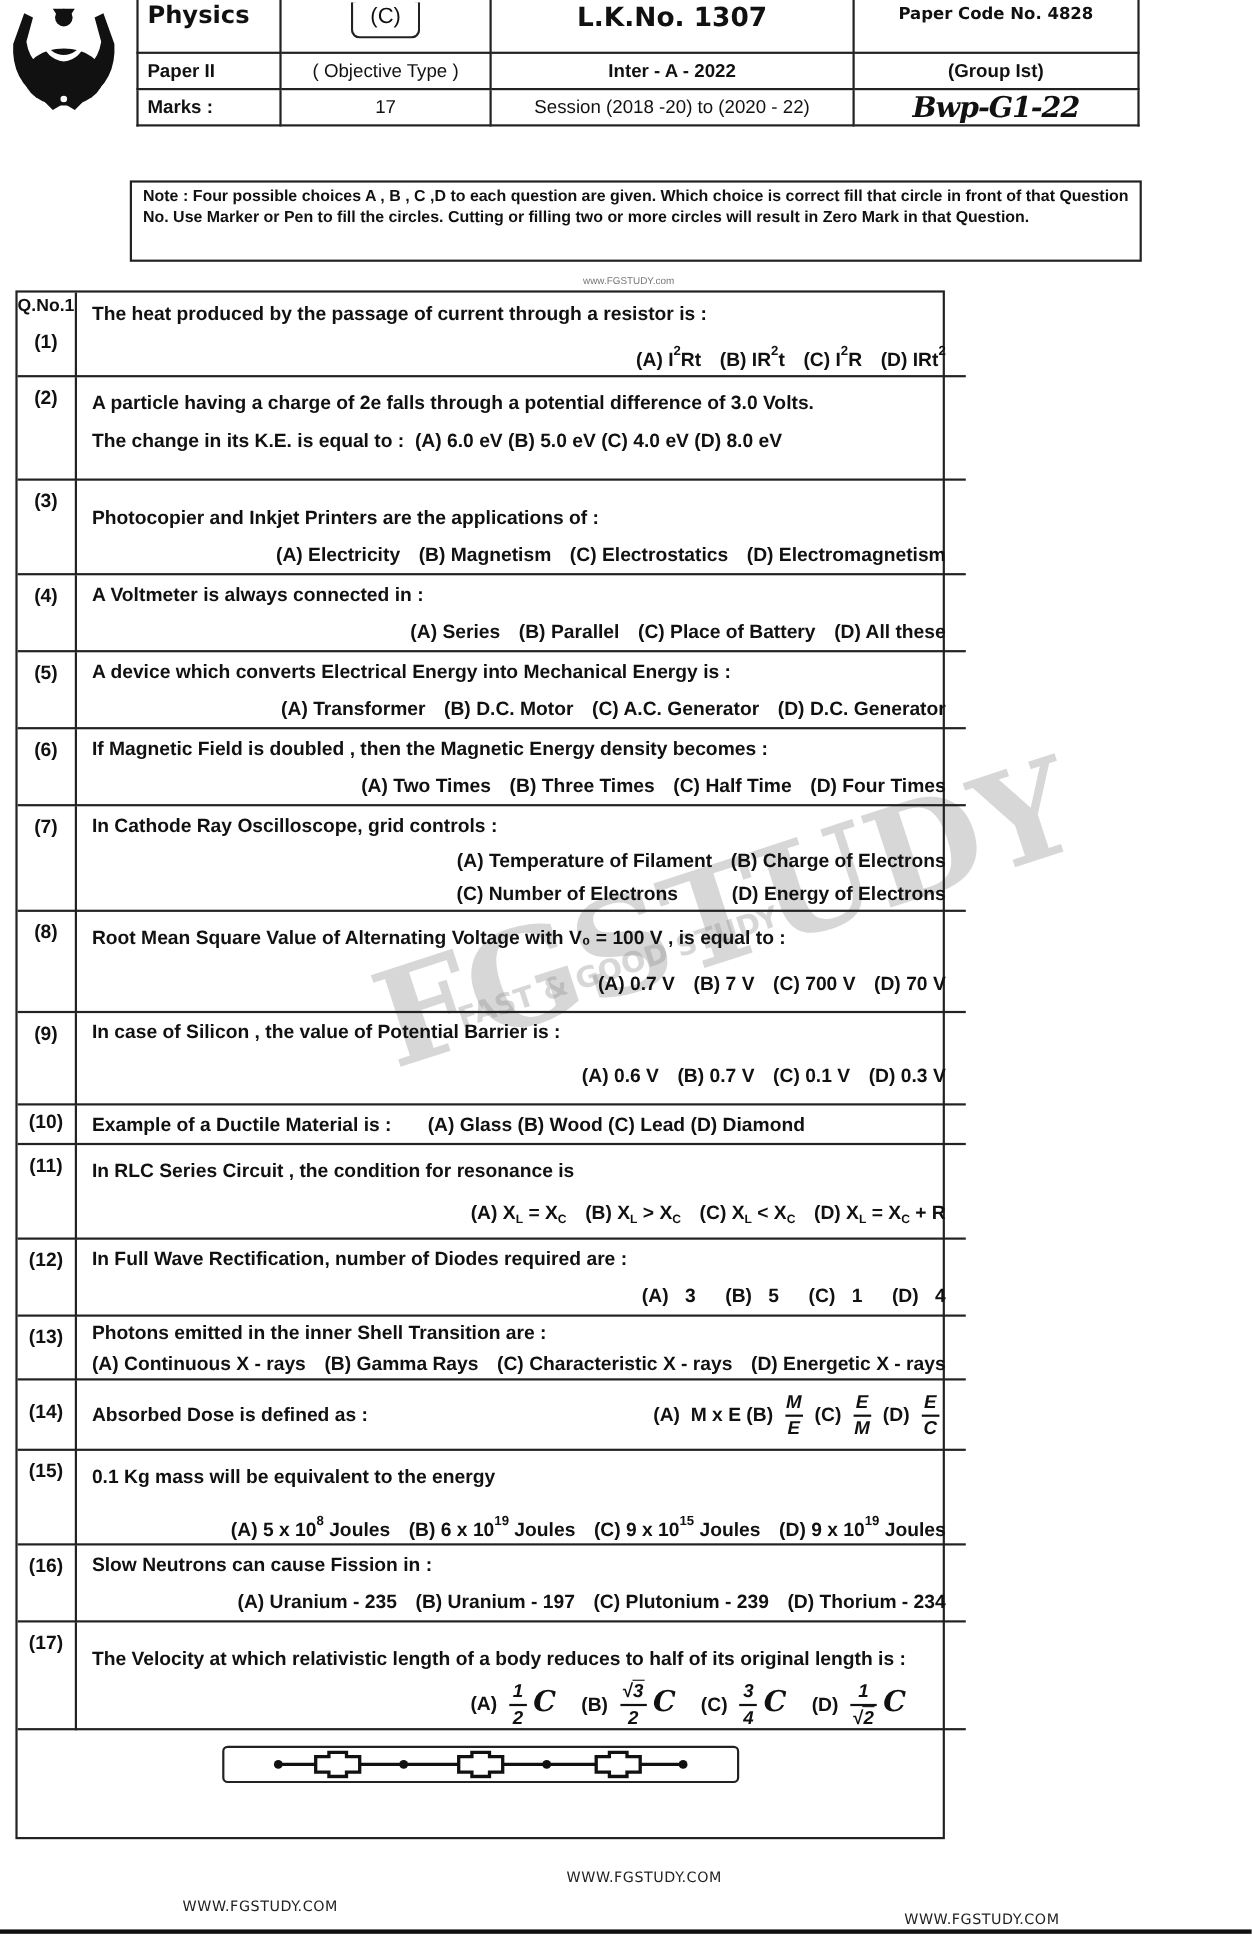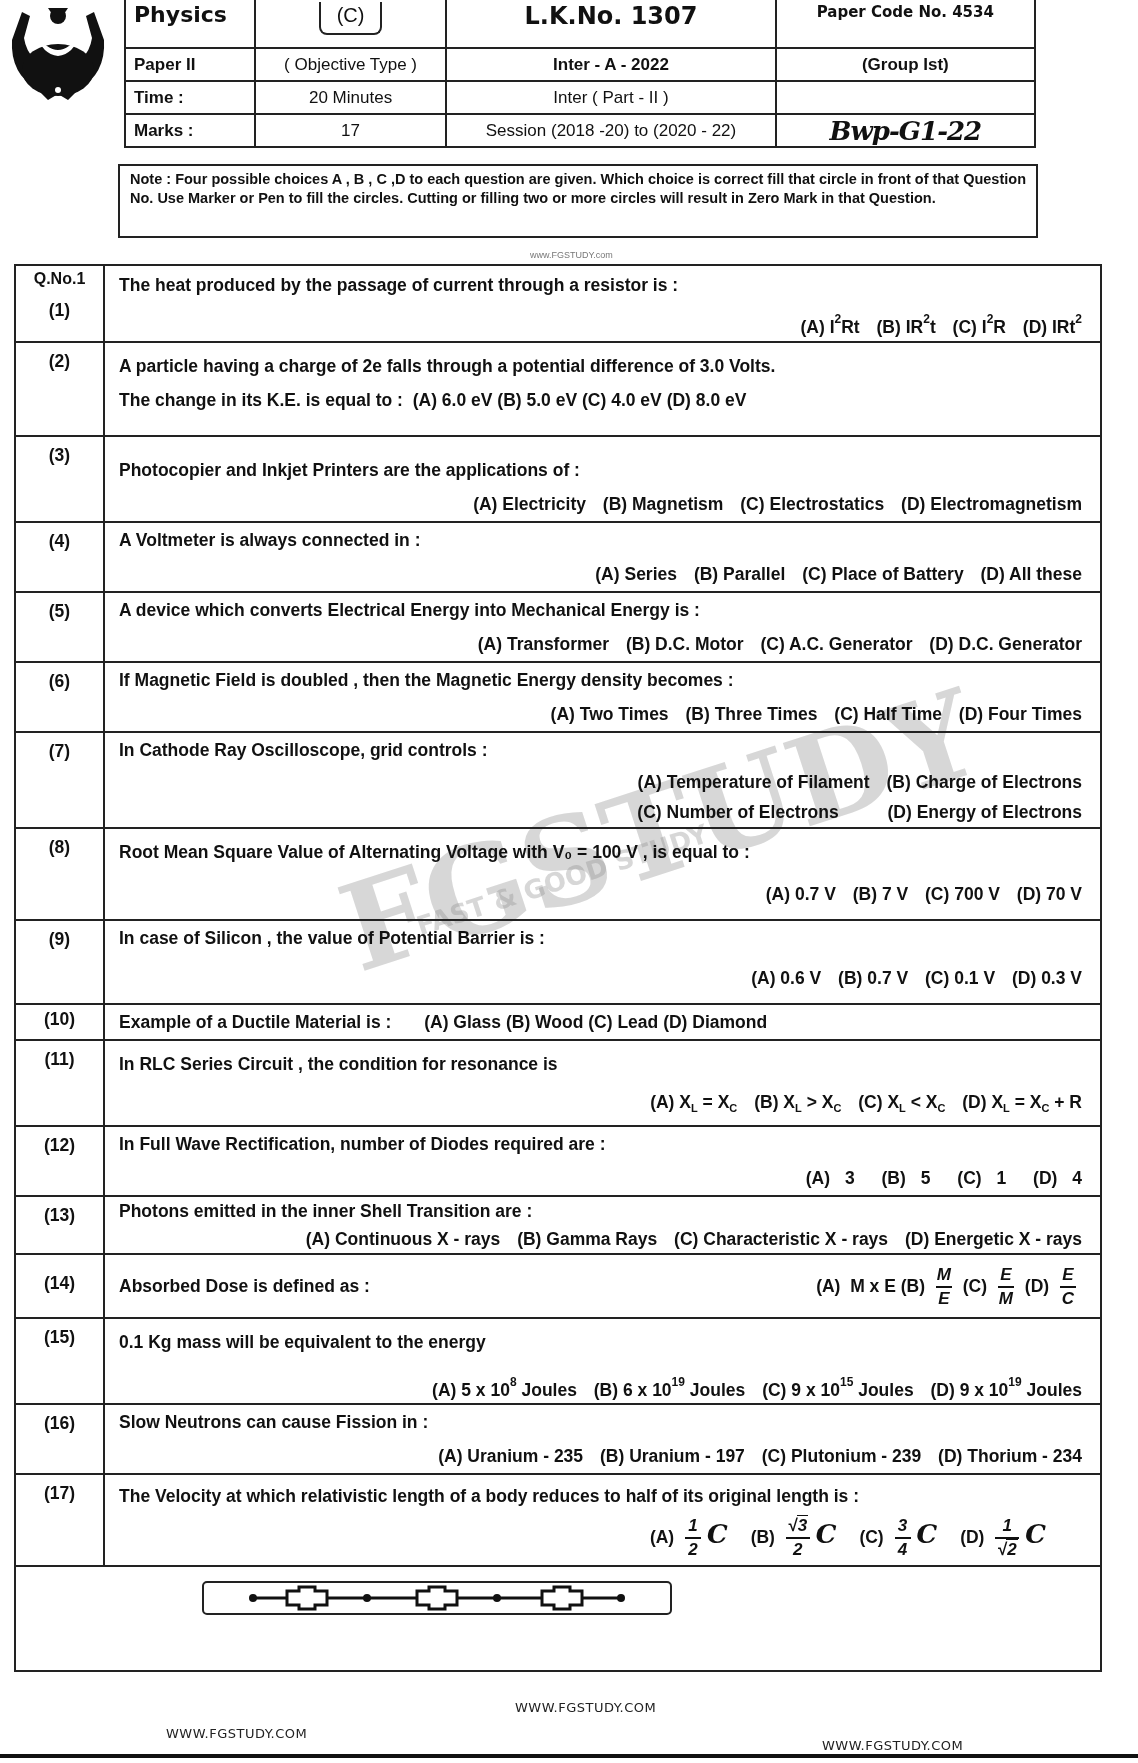--- a/index.html
+++ b/index.html
@@ -22,21 +22,21 @@
   .lkno { font-size: 24px; font-family: "DejaVu Sans", sans-serif; font-weight: bold; margin-top: 12px; }
   .pcode { font-size: 15px; font-family: "DejaVu Sans", sans-serif; font-weight: bold; }
   .signature { font-family: "DejaVu Serif", serif; font-style: italic; font-size: 26px; font-weight: bold; letter-spacing: -1px; }
 
   
   .note { position: absolute; left: 118px; top: 164px; width: 920px; height: 74px; border: 2px solid #222; padding: 4px 10px; font-size: 14.5px; font-weight: bold; line-height: 19px; text-align: justify; }
 
   .tiny-wm { position: absolute; left: 530px; top: 250px; font-size: 9px; color: #777; }
 
   
-  .qwrap { position: absolute; left: 14px; top: 264px; width: 1088px; height: 1408px; border: 2px solid #222; }
+  .qwrap { position: absolute; left: 14px; top: 264px; width: 845px; height: 1408px; border: 2px solid #222; }
   .qtable { width: 100%; border-collapse: collapse; }
   .qtable td { border-bottom: 2px solid #222; vertical-align: top; font-size: 17.5px; font-weight: bold; }
   .qtable td.num { width: 88px; border-right: 2px solid #222; text-align: center; padding-top: 8px; font-weight: bold; }
   .qtable td.body { padding: 6px 18px 0 14px; }
   .qline { height: 34px; line-height: 34px; white-space: nowrap; }
   .opts { text-align: right; white-space: nowrap; }
   .opts span.o { margin-left: 12px; }
   sup { font-size: 12px; vertical-align: 10px; }
   sub { font-size: 11px; vertical-align: -4px; }
   .frac { display: inline-flex; flex-direction: column; align-items: center; vertical-align: middle; font-style: italic; font-size: 17px; line-height: 18px; margin: 0 6px; }
@@ -65,33 +65,27 @@
   <path d="M40 4 L60 4 L56 10 L44 10 Z" fill="#111"></path>
   <circle cx="50" cy="86" r="3" fill="#fff"></circle>
 </svg>
 
 <table class="hdr">
   <tbody>
       <tr>
     <td class="c1"><span class="subject">Physics</span></td>
     <td class="c2"><span class="version-box">(C)</span></td>
     <td class="c3"><span class="lkno">L.K.No. 1307</span></td>
-    <td class="c4"><span class="pcode">Paper Code No. 4534</span></td>
+    <td class="c4"><span class="pcode">Paper Code No. 4828</span></td>
   </tr>
   <tr>
     <td class="c1">Paper  II</td>
     <td class="c2" style="font-weight:normal">( Objective Type )</td>
     <td class="c3">Inter - A - 2022</td>
     <td class="c4">(Group Ist)</td>
-  </tr>
-  <tr>
-    <td class="c1">Time   :</td>
-    <td class="c2" style="font-weight:normal">20  Minutes</td>
-    <td class="c3" style="font-weight:normal">Inter ( Part - II )</td>
-    <td class="c4"></td>
   </tr>
   <tr>
     <td class="c1">Marks  :</td>
     <td class="c2" style="font-weight:normal">17</td>
     <td class="c3" style="font-weight:normal">Session (2018 -20) to (2020 - 22)</td>
     <td class="c4"><span class="signature">Bwp-G1-22</span></td>
   </tr>
 </tbody>
   </table>
 
@@ -360,21 +354,21 @@
         <span class="o">(C)</span> <span>Plutonium - 239</span>
         <span class="o">(D)</span> <span>Thorium - 234</span>
       </div>
     </td>
   </tr>
 
   <tr style="height:92px">
     <td class="num">
             <div>(17)</div>
           </td>
-    <td class="body" style="padding-top:4px">
+    <td class="body" style="padding-top:16px">
       <div class="qline">The Velocity at which relativistic length of a body reduces to half of its original length is :</div>
       <div class="opts" style="padding-right:30px;margin-top:4px">
         <span>(A)</span>
         <span class="frac">
                 <span>1</span>
                 <span class="bar"></span>
                 <span>2</span>
               </span><span class="bigC">C</span>
         <span class="o">(B)</span>
         <span class="frac">

